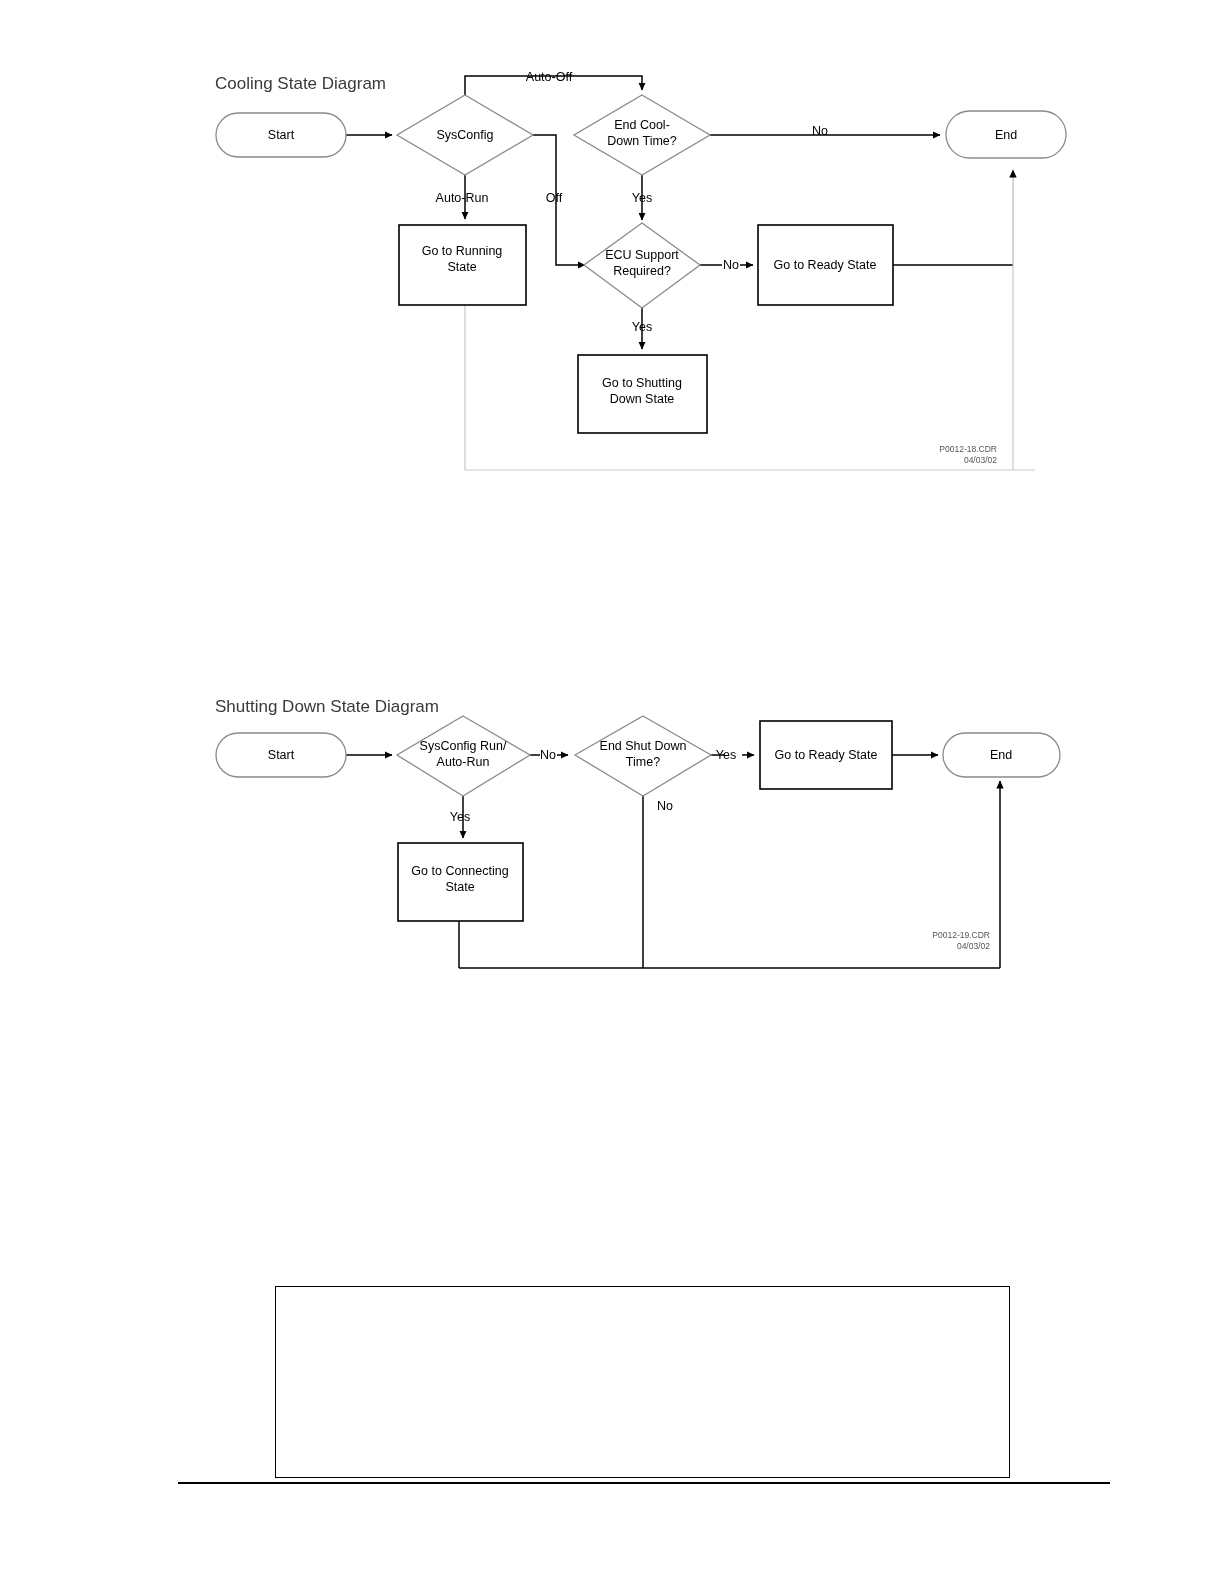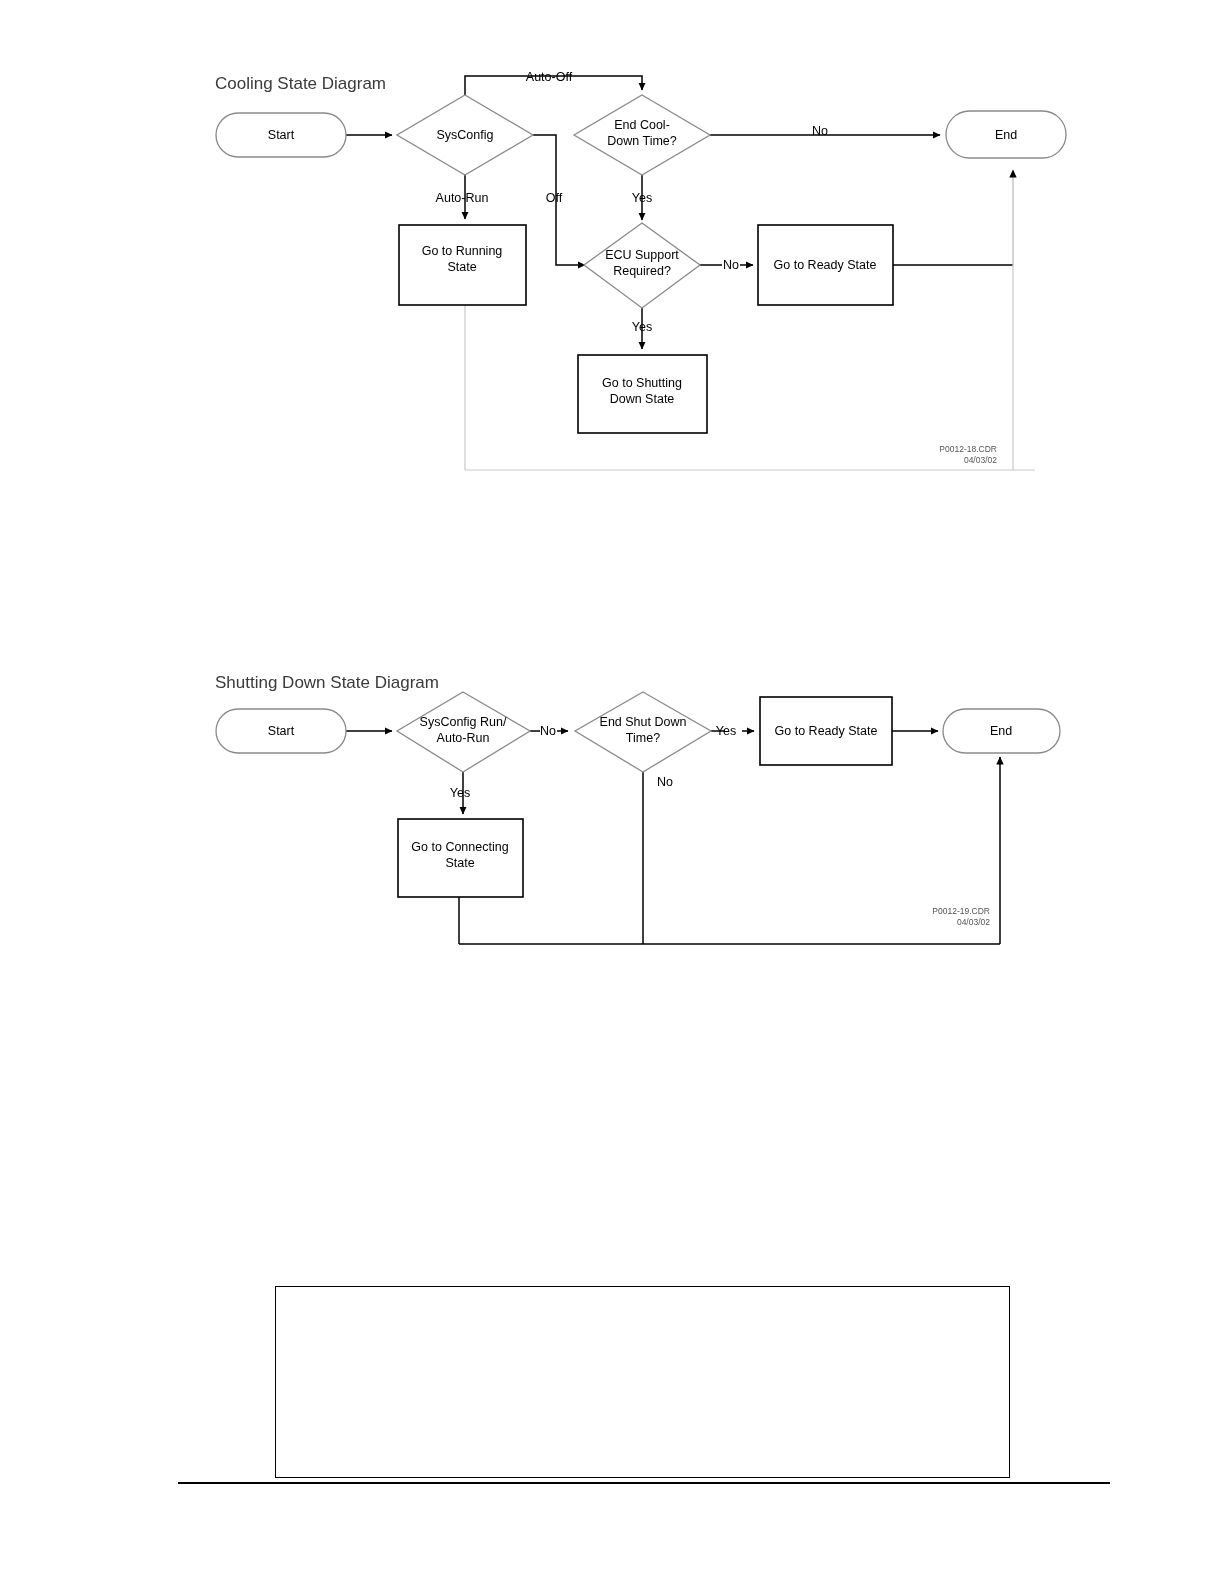--- a/index.html
+++ b/index.html
@@ -20,21 +20,21 @@
     inset: 0;
     border-radius: 26px;
   }
   svg {
     display: block;
   }
   .diagram {
     position: absolute;
   }
   #diagram-cooling { left: 0; top: 0; width: 1224px; height: 490px; }
-  #diagram-shutdown { left: 0; top: 656px; width: 1224px; height: 310px; }
+  #diagram-shutdown { left: 0; top: 680px; width: 1224px; height: 310px; }
   .node-stroke-dark { stroke: #000000; stroke-width: 1.6; fill: #ffffff; }
   .node-stroke-gray { stroke: #8a8a8a; stroke-width: 1.3; fill: #ffffff; }
   .conn { stroke: #000000; stroke-width: 1.5; fill: none; }
   .conn-faint { stroke: #c9c9c9; stroke-width: 1.2; fill: none; }
   .conn-mid { stroke: #bdbdbd; stroke-width: 1.3; fill: none; }
 
   text {
     font-family: "Liberation Sans", sans-serif;
     fill: #000000;
   }

